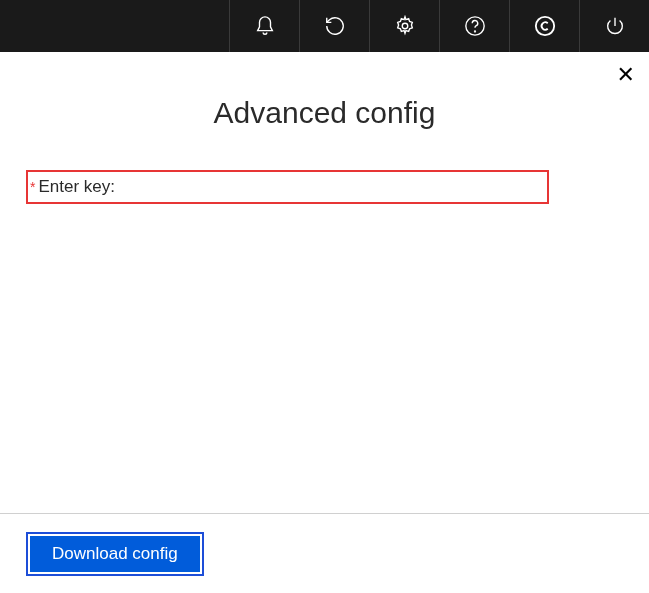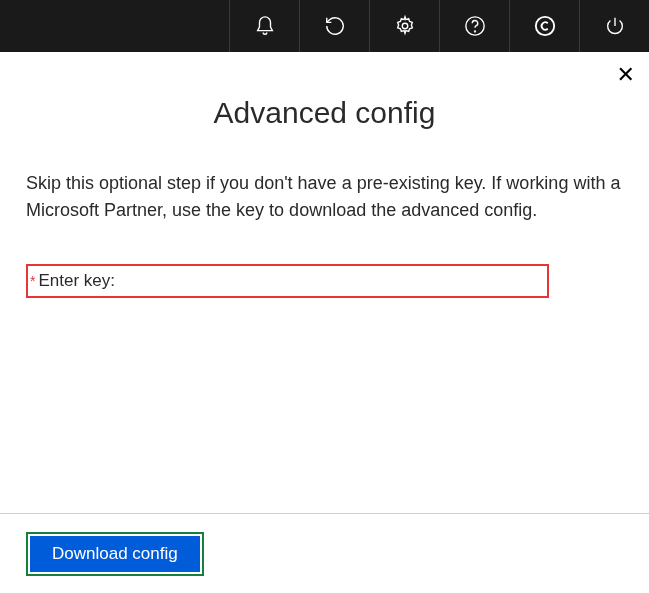--- a/index.html
+++ b/index.html
@@ -85,21 +85,21 @@
       font-family: inherit;
     }
     .footer {
       border-top: 1px solid #d0d0d0;
       padding: 14px 26px;
       height: 80px;
       display: flex;
       align-items: center;
     }
     .btn-wrap {
-      border: 2px solid #15803d;
+      border: 2px solid #1d4ed8;
       padding: 2px;
       display: inline-block;
     }
     .download-btn {
       background: #015cda;
       color: #fff;
       border: none;
       font-size: 17px;
       padding: 8px 22px;
       cursor: pointer;
@@ -145,21 +145,20 @@
     <svg viewBox="0 0 24 24" fill="none" stroke="#fff" stroke-width="1.5">
         <path d="M12 3v9"></path>
         <path d="M7 6a8 8 0 1 0 10 0"></path>
       </svg>
   </div>
 </div>
 
 <div class="panel">
   <div class="close-x">✕</div>
   <h1 class="title">Advanced config</h1>
-  <p class="desc">Skip this optional step if you don't have a pre-existing key. If working with a Microsoft Partner, use the key to download the advanced config.</p>
   <div class="field-row">
     <div class="field-label">
       <span class="req">*</span>
       <span>Enter key:</span>
     </div>
   </div>
 </div>
 
 <div class="footer">
   <div class="btn-wrap">

